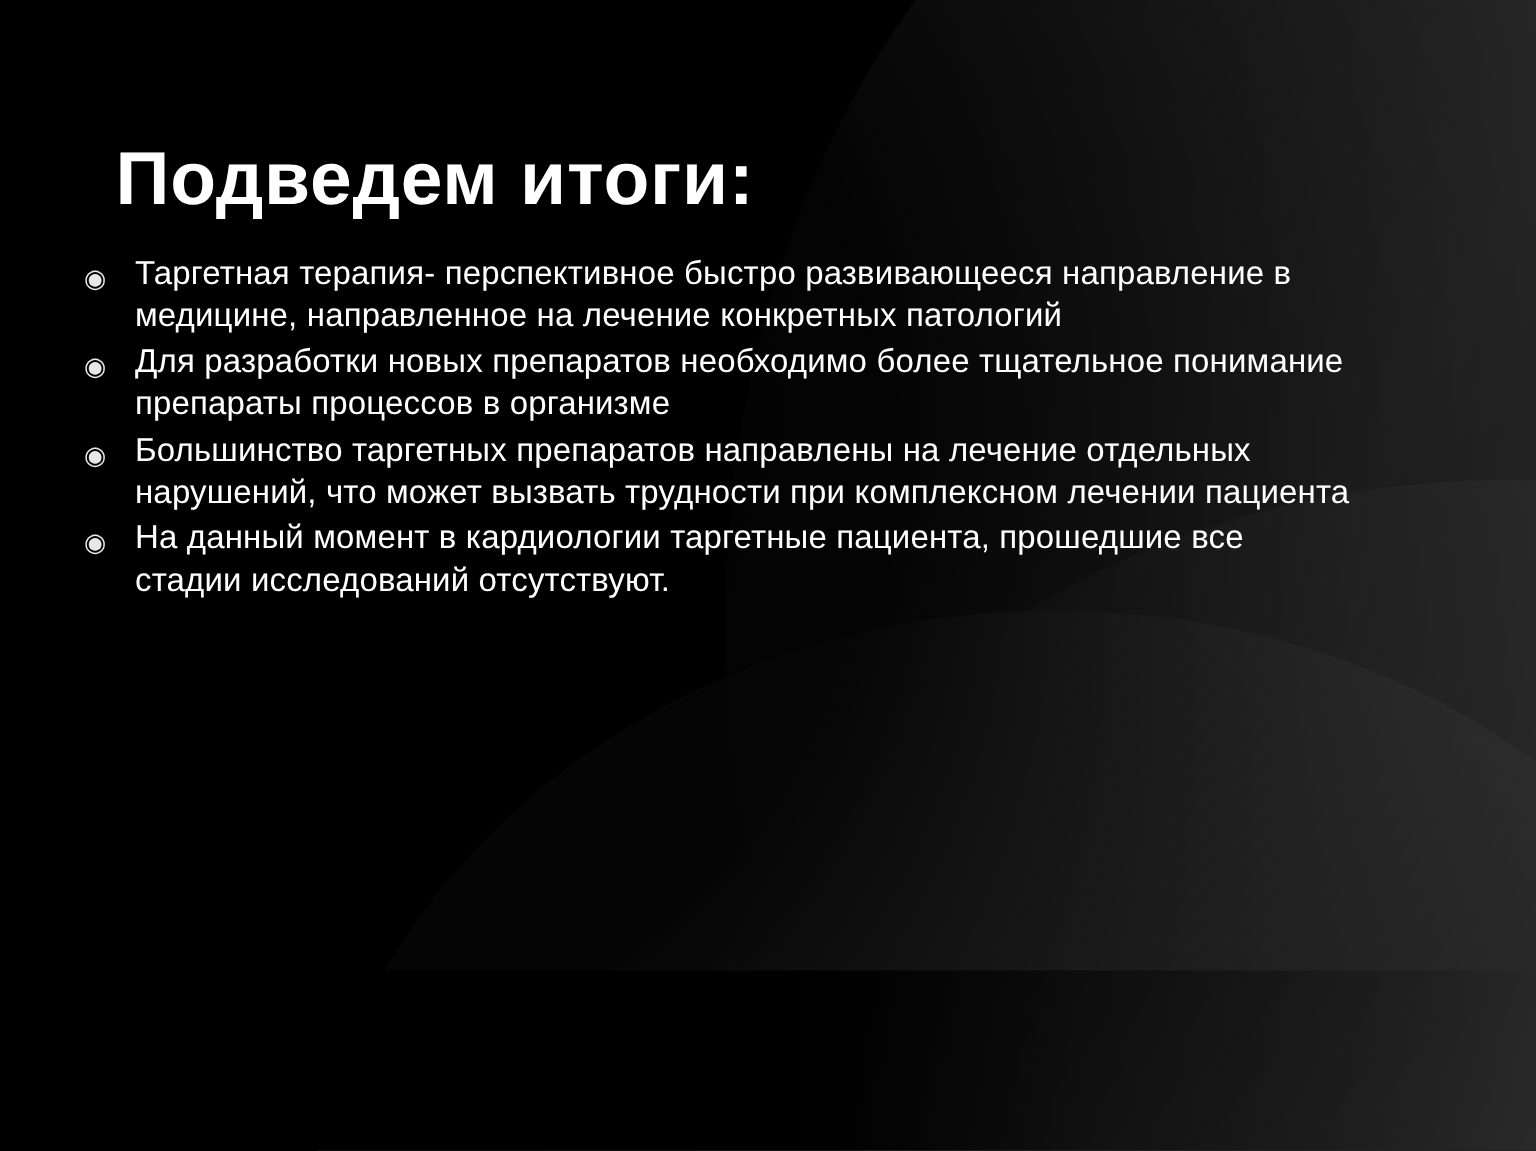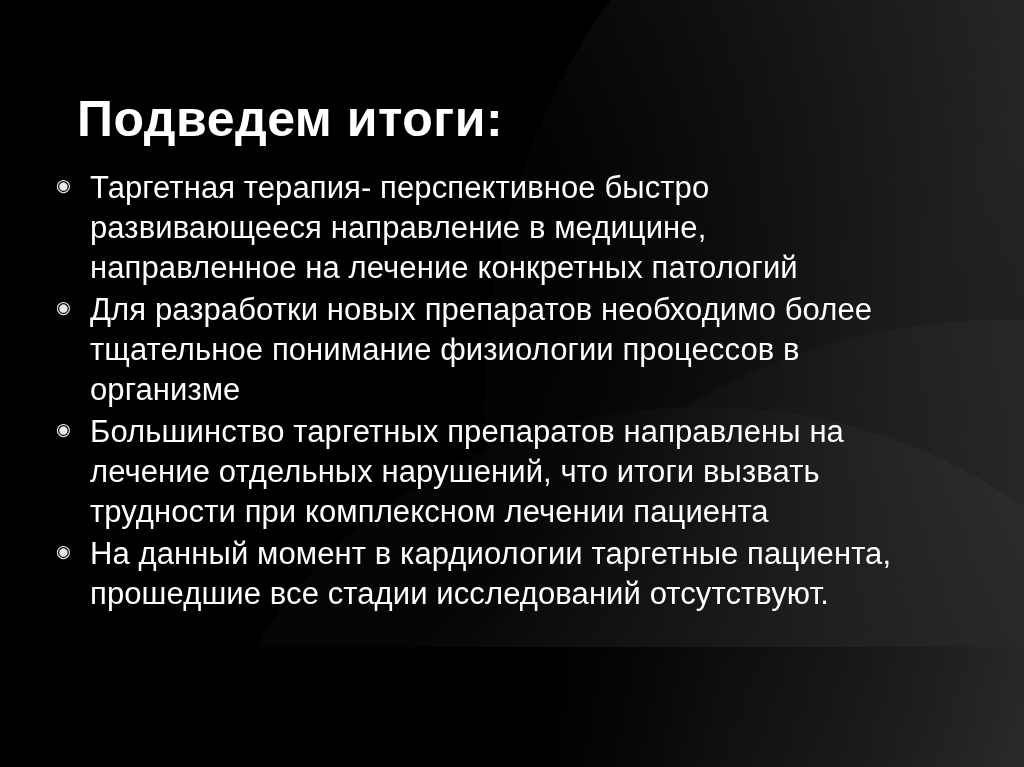--- a/index.html
+++ b/index.html
@@ -119,21 +119,21 @@
     padding-top: 9px;
     color: #e8e8e8;
     font-size: 17px;
     line-height: 1;
     text-align: left;
   }
 
   .bullet-text {
     flex: 1 1 auto;
     color: #ffffff;
-    font-size: 31px;
+    font-size: 22px;
     line-height: 1.29;
     letter-spacing: 0.1px;
   }
 </style>
 </head>
 <body>
 
 <div class="slide">
 
   <div class="bg-layer">
@@ -150,26 +150,26 @@
 
     <ul class="bullet-list">
 
       <li class="bullet-item">
         <span class="bullet-marker">◉</span>
         <span class="bullet-text">Таргетная терапия- перспективное быстро развивающееся направление в медицине, направленное на лечение конкретных патологий</span>
       </li>
 
       <li class="bullet-item">
         <span class="bullet-marker">◉</span>
-        <span class="bullet-text">Для разработки новых препаратов необходимо более тщательное понимание физиологии процессов в организме</span>
+        <span class="bullet-text">Для разработки новых препаратов необходимо более тщательное понимание препараты процессов в организме</span>
       </li>
 
       <li class="bullet-item">
         <span class="bullet-marker">◉</span>
-        <span class="bullet-text">Большинство таргетных препаратов направлены на лечение отдельных нарушений, что итоги вызвать трудности при комплексном лечении пациента</span>
+        <span class="bullet-text">Большинство таргетных препаратов направлены на лечение отдельных нарушений, что может вызвать трудности при комплексном лечении пациента</span>
       </li>
 
       <li class="bullet-item">
         <span class="bullet-marker">◉</span>
         <span class="bullet-text">На данный момент в кардиологии таргетные пациента, прошедшие все стадии исследований отсутствуют.</span>
       </li>
 
     </ul>
 
   </div>

